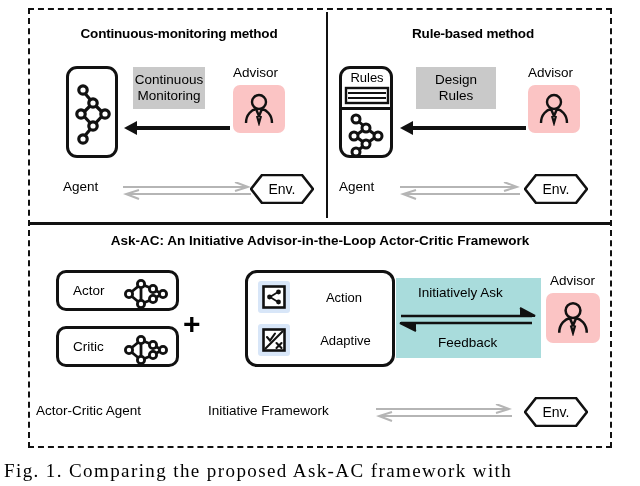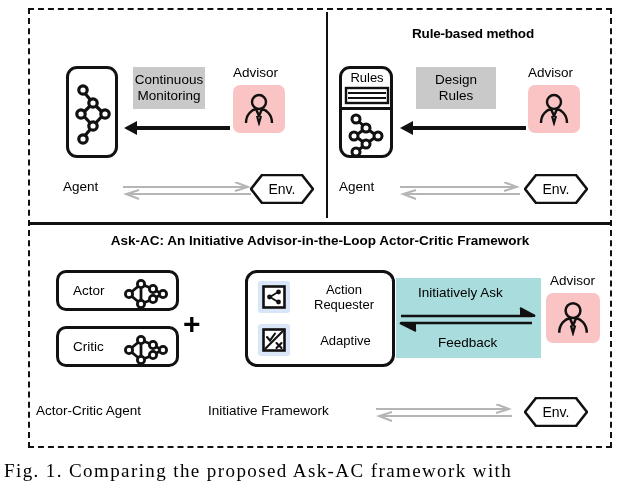--- a/index.html
+++ b/index.html
@@ -76,20 +76,21 @@
 </style>
 </head>
 <body>
 
 <div id="figure-frame"></div>
 
 <div id="top-section">
 
   <div id="section-divider-vertical"></div>
 
+  <div class="panel-title" style="left:16px;top:18px;width:270px;text-align:center;">Continuous-monitoring method</div>
 
   <div class="agent-box" style="left:38px;top:58px;width:52px;height:92px;">
     <svg width="46" height="86" viewBox="0 0 46 86" style="position:absolute;left:1px;top:2px;">
       <g stroke="#111" stroke-width="3.2" fill="none">
         <line x1="13" y1="20" x2="23" y2="32"></line>
         <line x1="23" y1="32" x2="12" y2="43"></line>
         <line x1="23" y1="32" x2="34" y2="43"></line>
         <line x1="12" y1="43" x2="23" y2="55"></line>
         <line x1="34" y1="43" x2="23" y2="55"></line>
         <line x1="23" y1="55" x2="13" y2="67"></line>
@@ -280,21 +281,20 @@
           </g>
           <g fill="#111">
             <circle cx="7.5" cy="12" r="2.4"></circle>
             <circle cx="16.5" cy="7" r="2.4"></circle>
             <circle cx="16.5" cy="17" r="2.4"></circle>
           </g>
         </svg>
       </span>
       <span class="fw-text" style="flex:1;">
         <span>Action</span>
-        <span>Requester</span>
       </span>
     </div>
 
     <div class="fw-row" style="left:10px;top:51px;width:133px;">
       <span class="fw-icon">
         <svg width="24" height="24" viewBox="0 0 24 24">
           <rect x="1.5" y="1.5" width="21" height="21" fill="#fff" stroke="#111" stroke-width="2.6"></rect>
           <line x1="3" y1="21" x2="21" y2="3" stroke="#111" stroke-width="2.2"></line>
           <polyline points="5,9 8,12.5 13,5.5" fill="none" stroke="#111" stroke-width="2.1" stroke-linecap="round"></polyline>
           <g stroke="#111" stroke-width="2.1" stroke-linecap="round">

